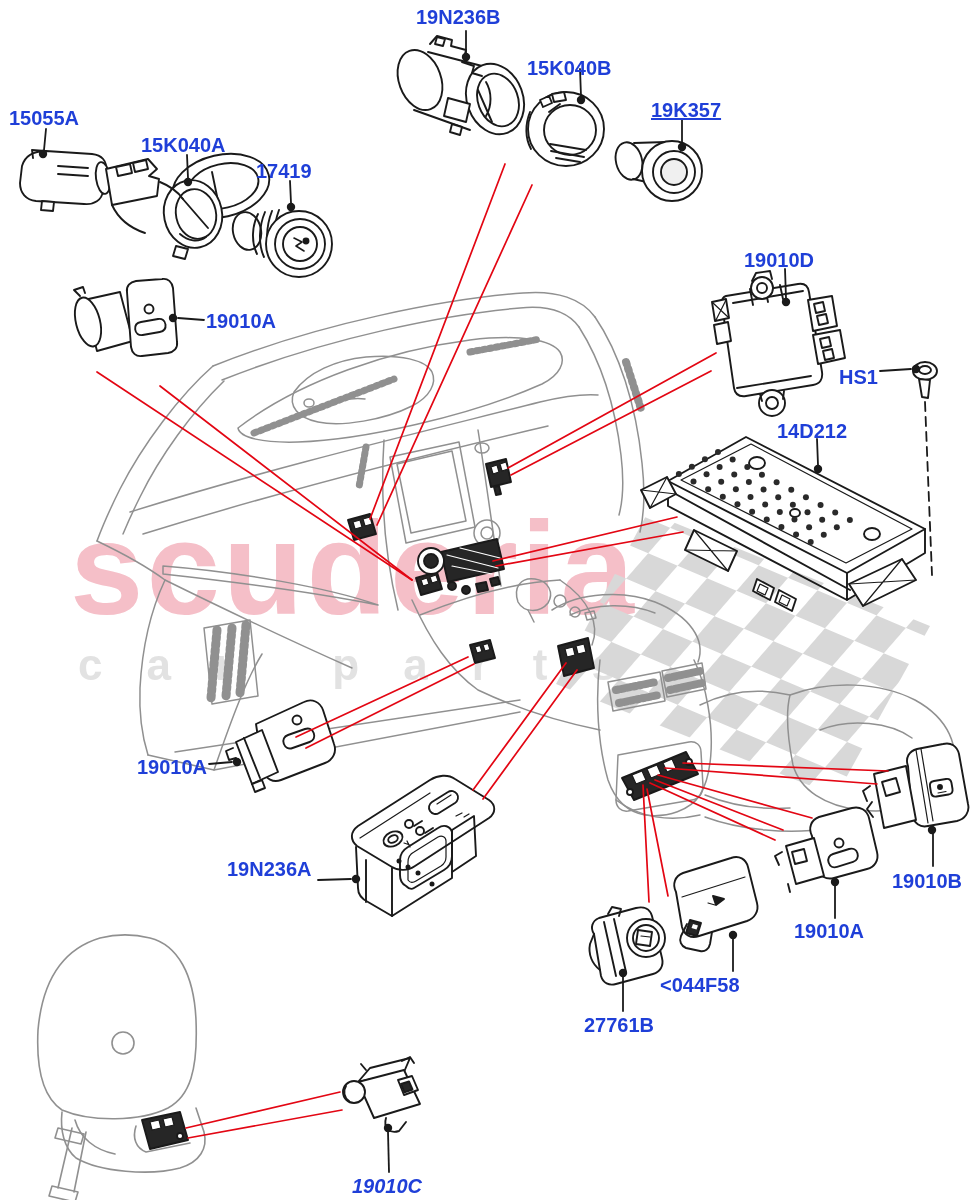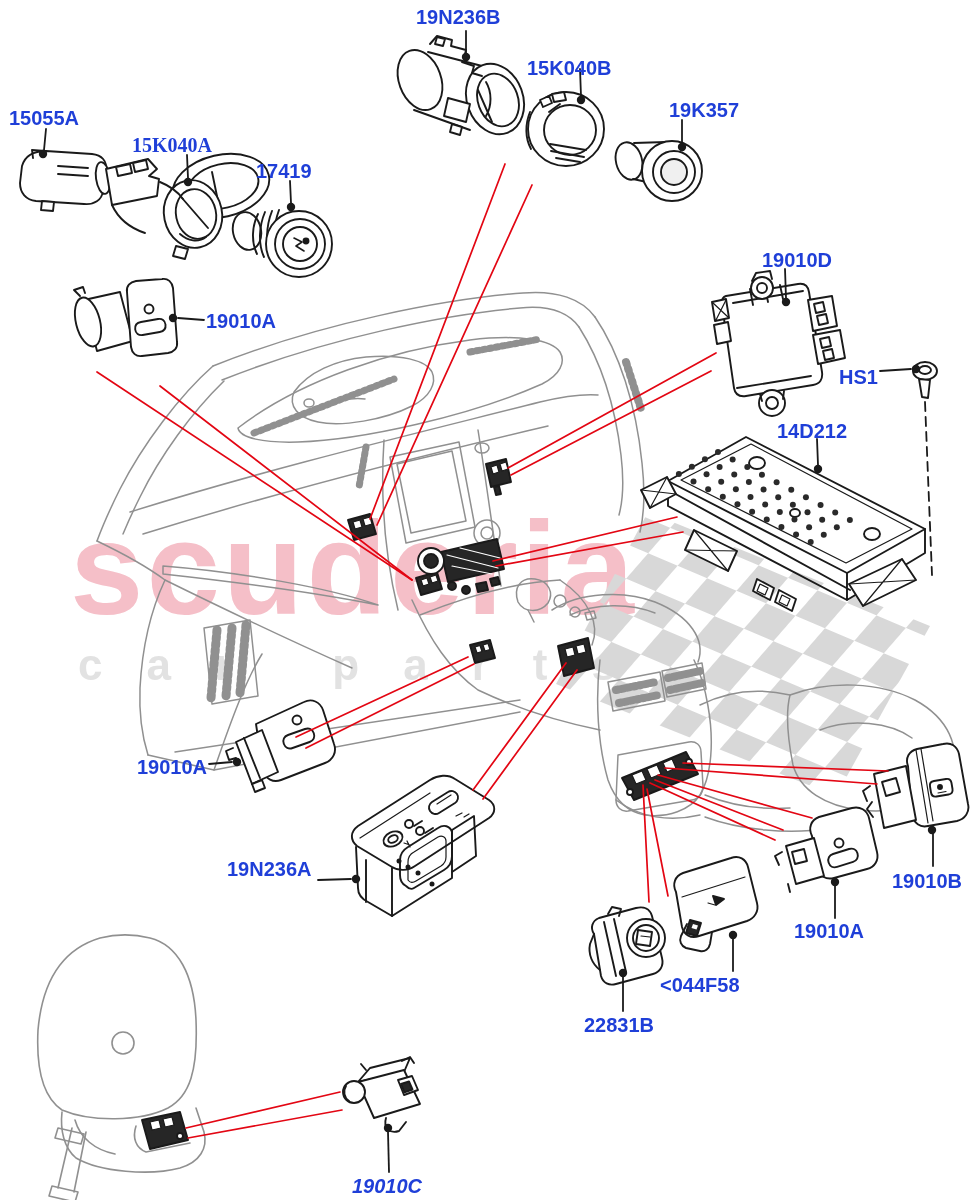--- a/index.html
+++ b/index.html
@@ -451,29 +451,29 @@
         <circle cx="623" cy="973" r="4.2" fill="#1a1a1a" stroke="none"></circle>
         <line x1="389" y1="1172" x2="388" y2="1132" stroke="#1a1a1a"></line>
         <circle cx="388" cy="1128" r="4.2" fill="#1a1a1a" stroke="none"></circle>
         <line x1="925" y1="402" x2="932" y2="575" stroke="#1a1a1a" stroke-dasharray="9,6"></line>
       </g>
   </svg>
 
   <div id="labels">
       <div class="plabel" style="left: 416px; top: 6px;">19N236B</div>
       <div class="plabel" style="left: 527px; top: 57px;">15K040B</div>
-      <div class="plabel" style="left: 669px; top: 99px;">19K357</div>
+      <div class="plabel" style="left: 651px; top: 99px; text-decoration: underline;">19K357</div>
       <div class="plabel" style="left: 9px; top: 107px;">15055A</div>
-      <div class="plabel" style="left: 132px; top: 134px; font-family: Liberation Serif, serif;">15K040A</div>
+      <div class="plabel" style="left: 141px; top: 134px;">15K040A</div>
       <div class="plabel" style="left: 256px; top: 160px;">17419</div>
       <div class="plabel" style="left: 206px; top: 310px;">19010A</div>
-      <div class="plabel" style="left: 762px; top: 249px;">19010D</div>
+      <div class="plabel" style="left: 744px; top: 249px;">19010D</div>
       <div class="plabel" style="left: 839px; top: 366px;">HS1</div>
       <div class="plabel" style="left: 777px; top: 420px;">14D212</div>
       <div class="plabel" style="left: 137px; top: 756px;">19010A</div>
       <div class="plabel" style="left: 227px; top: 858px;">19N236A</div>
       <div class="plabel" style="left: 892px; top: 870px;">19010B</div>
       <div class="plabel" style="left: 794px; top: 920px;">19010A</div>
       <div class="plabel" style="left: 660px; top: 974px;">&lt;044F58</div>
-      <div class="plabel" style="left: 584px; top: 1014px;">22831B</div>
+      <div class="plabel" style="left: 584px; top: 1014px;">27761B</div>
       <div class="plabel" style="left: 352px; top: 1175px; font-style: italic;">19010C</div>
     </div>
 </div>
 
 </body></html>

